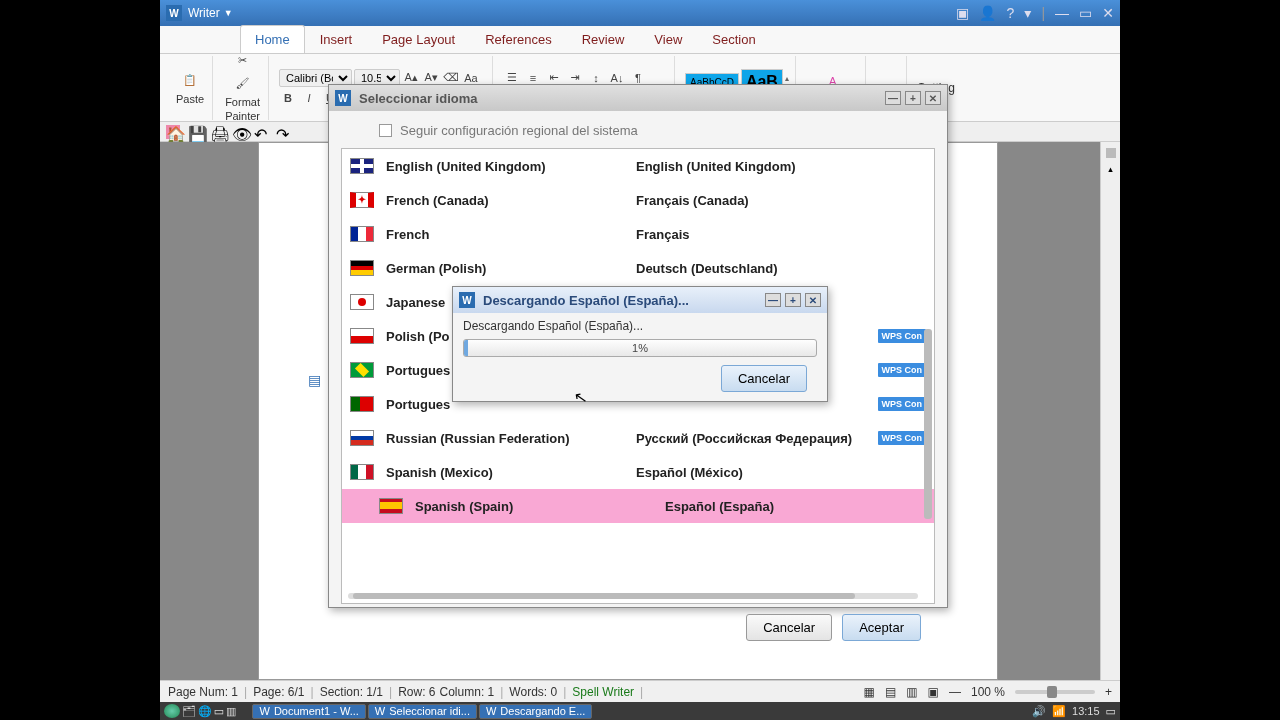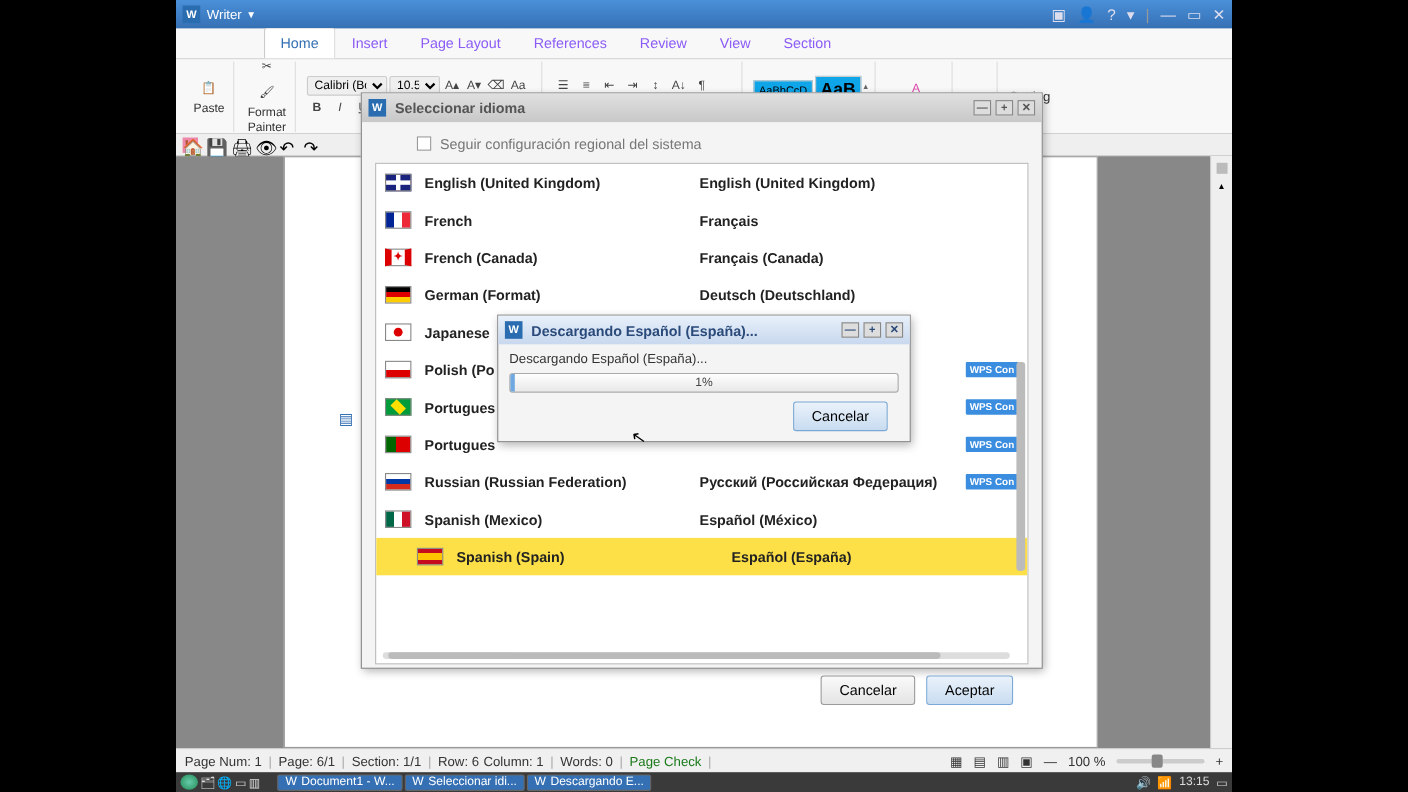--- a/index.html
+++ b/index.html
@@ -5,21 +5,21 @@
 * { margin: 0; padding: 0; box-sizing: border-box; font-family: sans-serif; }
 body { background: #000; width: 1280px; height: 720px; position: relative; overflow: hidden; }
 .desktop { position: absolute; left: 160px; top: 0; width: 960px; height: 720px; background: #eeeeee; }
 .titlebar { height: 26px; background: linear-gradient(to bottom, #4a90d9, #3570b4); display: flex; align-items: center; padding: 0 6px; color: #fff; font-size: 12px; }
 .titlebar .app-icon { width: 16px; height: 16px; background: #2a6cb0; display: flex; align-items: center; justify-content: center; margin-right: 6px; font-size: 10px; font-weight: bold; color: #fff; }
 .titlebar .title { flex: 1; font-weight: bold; }
 .titlebar .arrow { font-size: 9px; margin-left: 4px; }
 .titlebar .right-icons { display: flex; gap: 10px; align-items: center; color: #dde; font-size: 14px; }
 
 .tabs { height: 28px; background: #f8f8f8; border-bottom: 1px solid #ccc; display: flex; align-items: flex-end; padding-left: 80px; font-size: 13px; }
-.tab { padding: 6px 14px; cursor: pointer; color: #8b5cf6; border: 1px solid transparent; border-bottom: none; }
+.tab { padding: 6px 14px; cursor: pointer; color: #7f1d1d; border: 1px solid transparent; border-bottom: none; }
 .tab.active { background: #fff; border-color: #ccc; border-radius: 3px 3px 0 0; color: #3570b4; }
 
 .ribbon { height: 68px; background: #f8f8f8; border-bottom: 1px solid #ccc; display: flex; align-items: center; padding: 0 8px; gap: 4px; font-size: 11px; overflow: hidden; }
 .rgroup { display: flex; flex-direction: column; align-items: center; padding: 2px 6px; border-right: 1px solid #ddd; height: 64px; justify-content: center; gap: 2px; }
 .rbtn { display: flex; flex-direction: column; align-items: center; gap: 2px; cursor: pointer; color: #333; font-size: 11px; padding: 2px; }
 .rbtn .icn { width: 20px; height: 20px; display: flex; align-items: center; justify-content: center; }
 .ribbon select, .ribbon input { font-size: 11px; border: 1px solid #ccc; border-radius: 2px; padding: 1px 2px; }
 .ricon { width: 16px; height: 16px; display: inline-flex; align-items: center; justify-content: center; font-size: 11px; cursor: pointer; margin: 1px; color: #444; }
 .ricon-row { display: flex; gap: 3px; }
 .styles-box { display: flex; align-items: center; gap: 2px; }
@@ -56,21 +56,21 @@
 .dlg-winbtns { display: flex; gap: 4px; }
 .dlg-winbtn { width: 16px; height: 14px; border: 1px solid #888; background: #ddd; display: flex; align-items: center; justify-content: center; font-size: 10px; cursor: pointer; }
 
 .dlg-lang { left: 168px; top: 84px; width: 620px; height: 524px; }
 .dlg-lang .body { padding: 8px 12px; }
 .chkrow { display: flex; align-items: center; gap: 8px; color: #777; font-size: 13px; margin: 4px 2px 10px; padding-left: 36px; }
 .chkbox { width: 13px; height: 13px; border: 1px solid #999; background: #fff; }
 .lang-list { border: 1px solid #bbb; background: #fff; height: 456px; position: relative; overflow: hidden; }
 .lang-scroll { position: absolute; right: 2px; top: 180px; width: 8px; height: 190px; background: #bbb; border-radius: 3px; }
 .lang-row { display: flex; align-items: center; height: 34px; padding: 0 8px; font-size: 13px; font-weight: bold; color: #222; }
-.lang-row.selected { background: #fde047; padding-left: 37px; }
+.lang-row.selected { background: #f9a8d4; padding-left: 37px; }
 .flag { width: 24px; height: 16px; margin-right: 12px; border: 1px solid #888; flex-shrink: 0; }
 .lang-en { flex: 0 0 250px; }
 .lang-native { flex: 1; }
 .wps-badge { background: #3b8de0; color: #fff; font-size: 9px; padding: 2px 4px; border-radius: 1px; margin-left: auto; white-space: nowrap; }
 .dlg-lang-footer { padding: 10px 14px 0; display: flex; justify-content: flex-end; gap: 10px; }
 .btn { border: 1px solid #999; background: linear-gradient(to bottom,#fafafa,#e4e4e4); padding: 5px 16px; font-size: 13px; border-radius: 3px; cursor: pointer; }
 .btn.primary { background: linear-gradient(to bottom,#eaf2fb,#c8dcf0); border-color: #7ba8d6; }
 
 .dlg-dl { left: 292px; top: 286px; width: 376px; height: 116px; z-index: 20; }
 .dlg-dl .body { padding: 6px 10px; font-size: 12px; color: #333; }
@@ -270,32 +270,32 @@
         <span>Seguir configuración regional del sistema</span>
       </div>
       <div class="lang-list">
         <div id="lang-rows">
             <div class="lang-row">
               <div class="flag flag-uk"></div>
               <div class="lang-en">English (United Kingdom)</div>
               <div class="lang-native">English (United Kingdom)</div>
             </div>
             <div class="lang-row">
+              <div class="flag flag-ca"></div>
+              <div class="lang-en">French (Canada)</div>
+              <div class="lang-native">Français (Canada)</div>
+            </div>
+            <div class="lang-row">
               <div class="flag flag-fr"></div>
               <div class="lang-en">French</div>
               <div class="lang-native">Français</div>
             </div>
             <div class="lang-row">
-              <div class="flag flag-ca"></div>
-              <div class="lang-en">French (Canada)</div>
-              <div class="lang-native">Français (Canada)</div>
-            </div>
-            <div class="lang-row">
               <div class="flag flag-de"></div>
-              <div class="lang-en">German (Format)</div>
+              <div class="lang-en">German (Polish)</div>
               <div class="lang-native">Deutsch (Deutschland)</div>
             </div>
             <div class="lang-row">
               <div class="flag flag-jp"></div>
               <div class="lang-en">Japanese</div>
               <div class="lang-native"></div>
             </div>
             <div class="lang-row">
               <div class="flag flag-pl"></div>
               <div class="lang-en">Polish (Po</div>
@@ -372,21 +372,21 @@
       <span class="sep">|</span>
     <span>Page: 6/1</span>
       <span class="sep">|</span>
     <span>Section: 1/1</span>
       <span class="sep">|</span>
     <span>Row: 6</span>
     <span>Column: 1</span>
       <span class="sep">|</span>
     <span>Words: 0</span>
       <span class="sep">|</span>
-    <span class="spellcheck">Page Check</span>
+    <span class="spellcheck">Spell Writer</span>
       <span class="sep">|</span>
     <div class="status-right">
       <span>▦</span>
       <span>▤</span>
       <span>▥</span>
       <span>▣</span>
       <span>—</span>
       <span>100 %</span>
       <div class="zoom-slider">
           <div class="zoom-thumb"></div>

